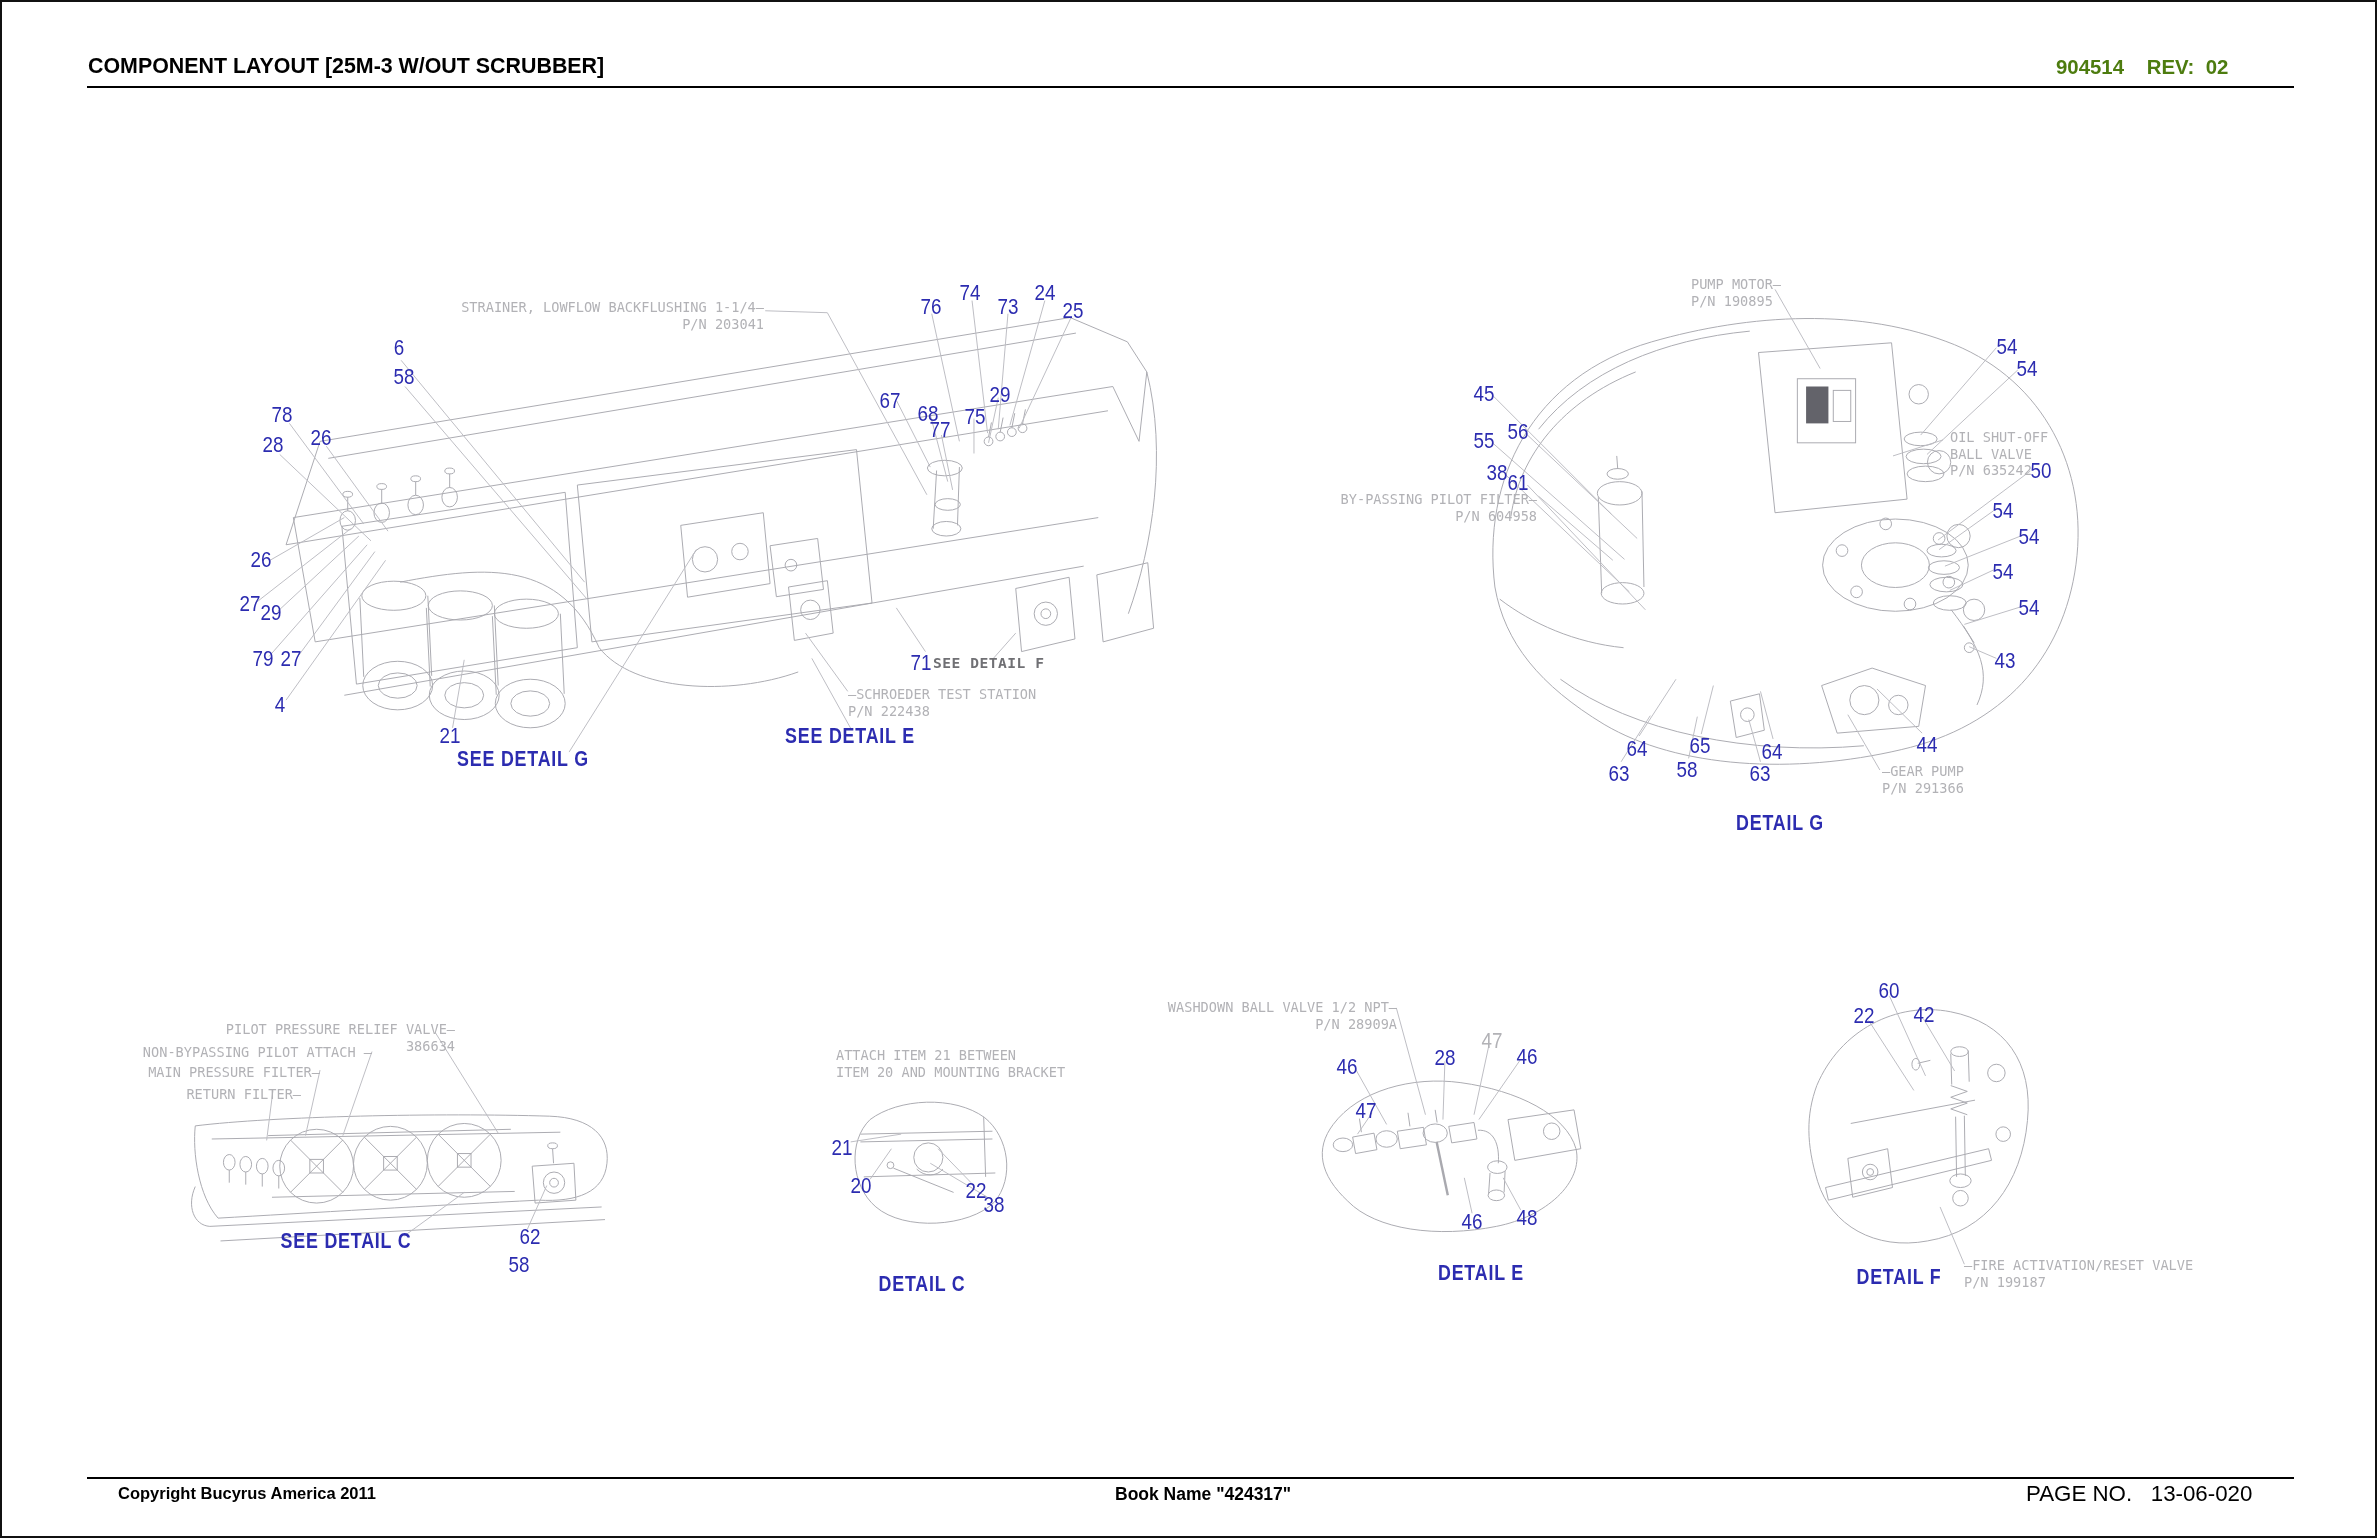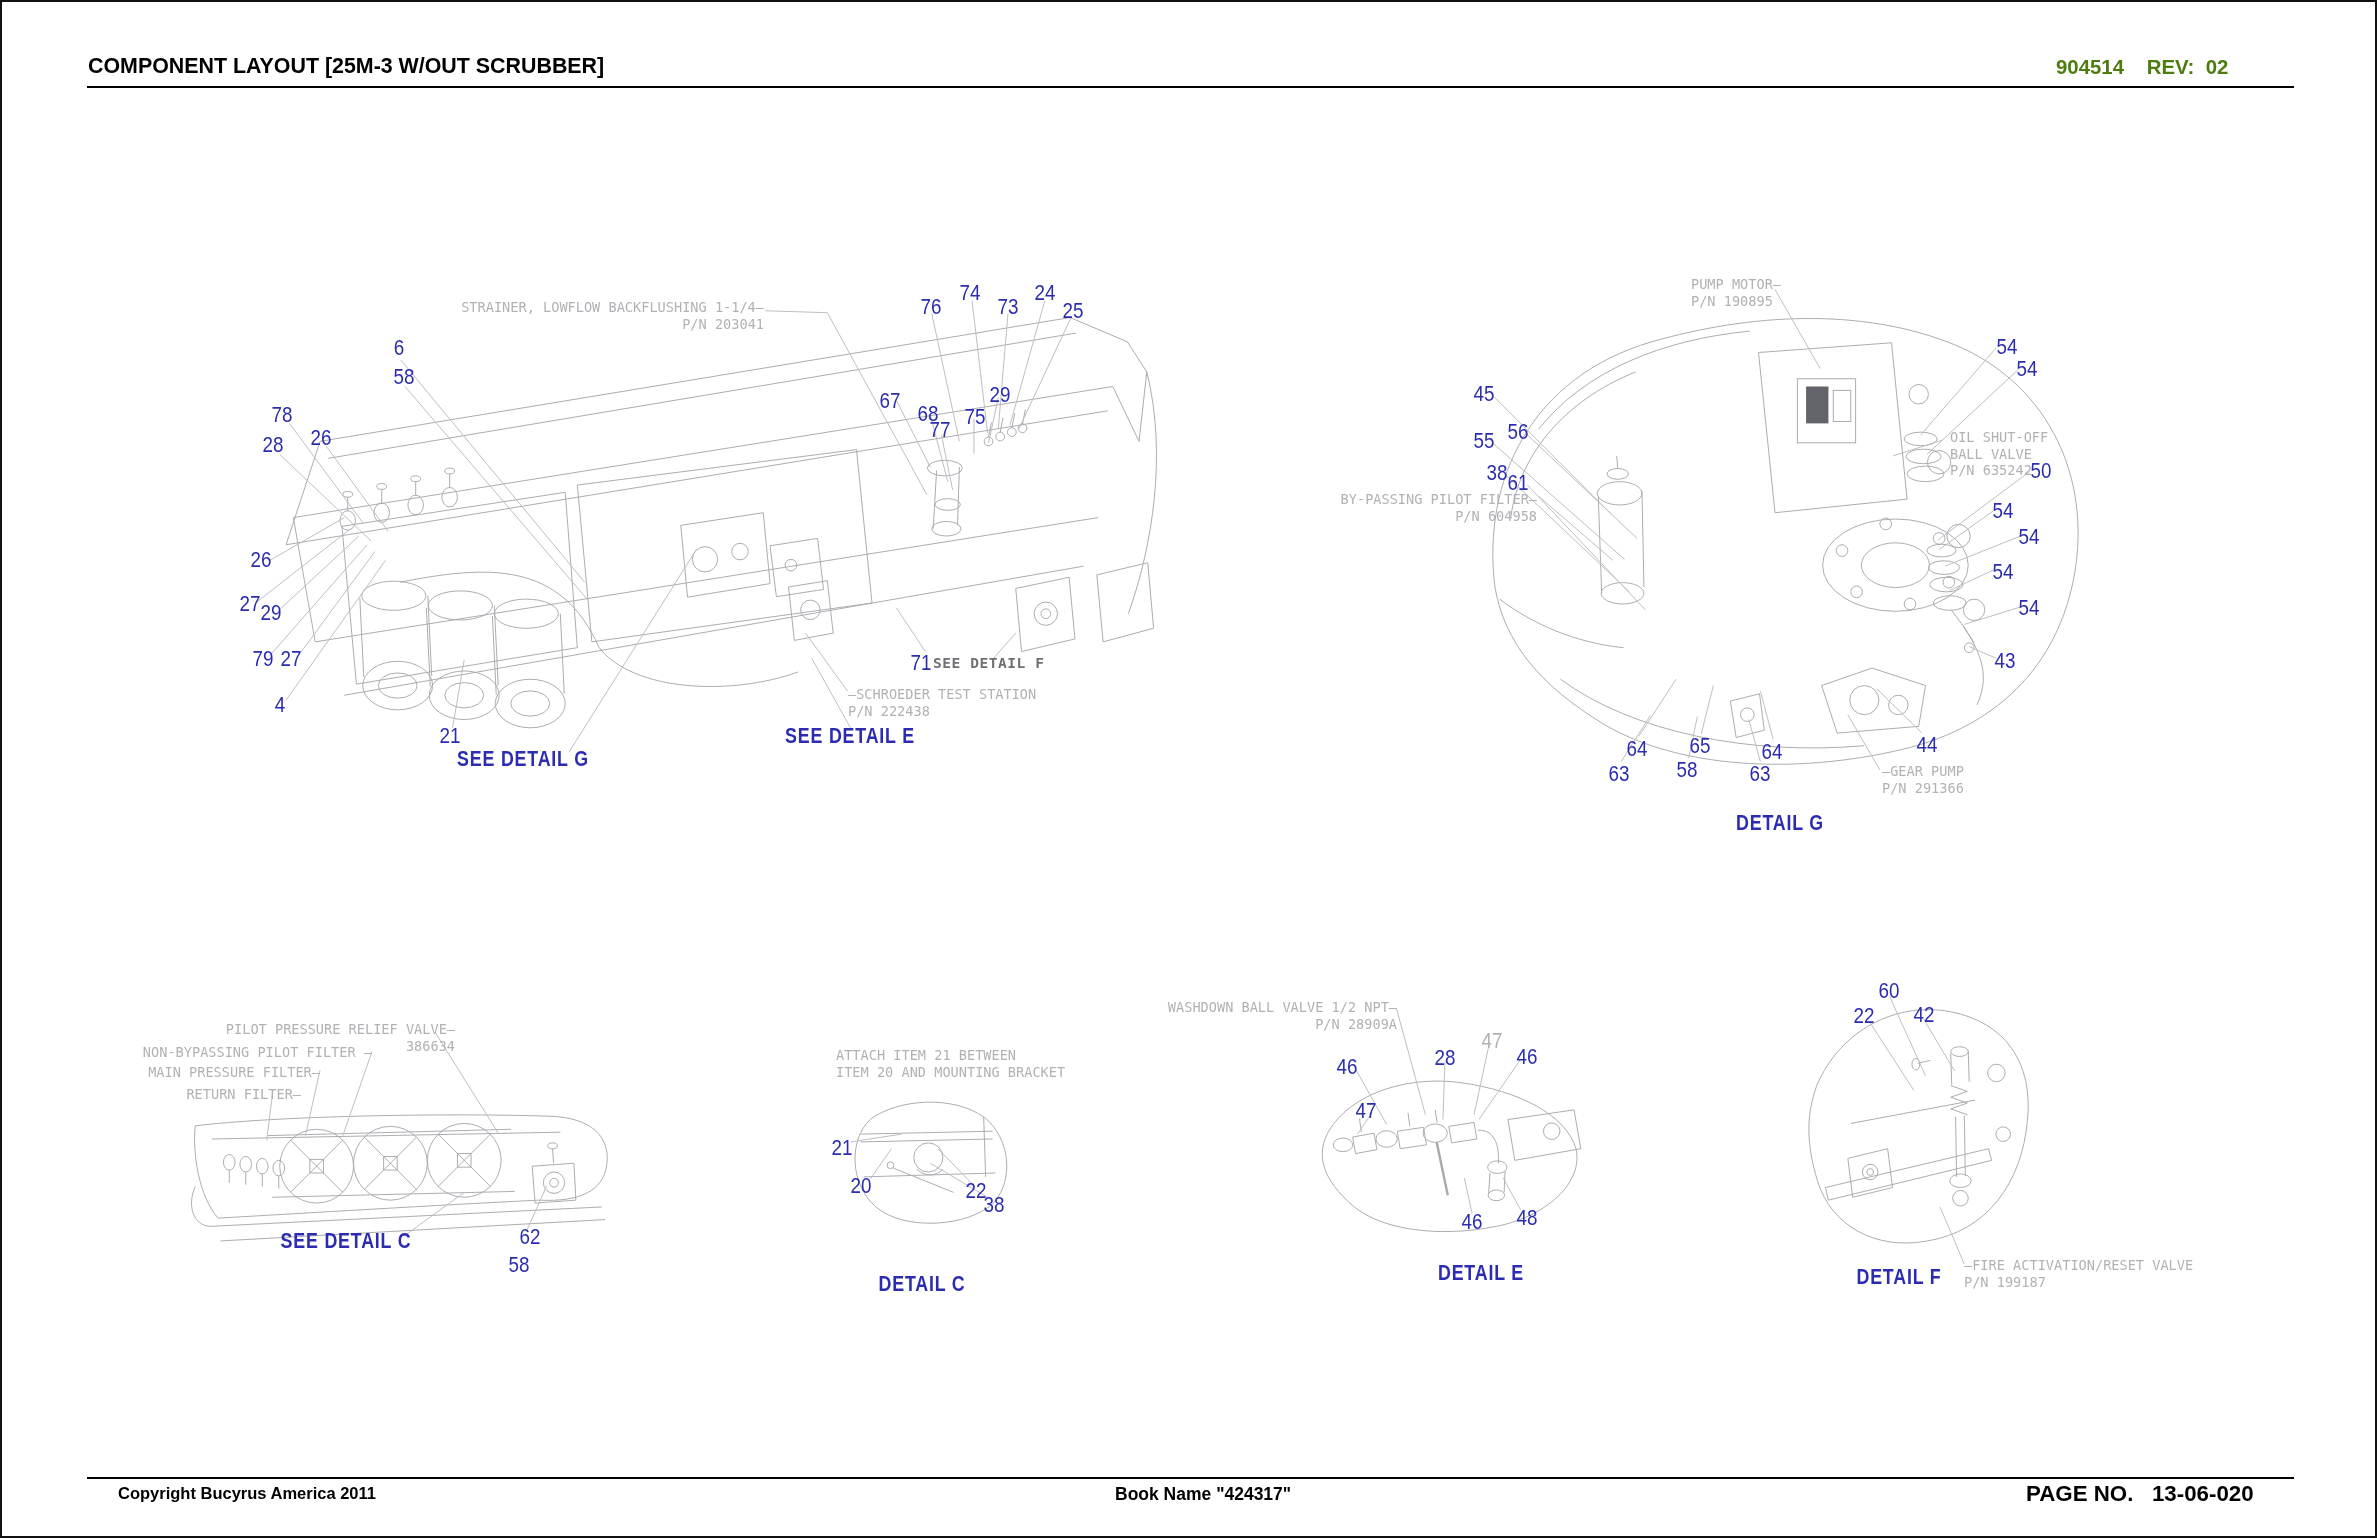--- a/index.html
+++ b/index.html
@@ -4,21 +4,21 @@
 <style>
   html,body{margin:0;padding:0;background:#fff;}
   .page{position:relative;width:2377px;height:1538px;background:#ffffff;
         border:2.9px solid #111;box-sizing:border-box;overflow:hidden;
         font-family:"Liberation Sans",sans-serif;}
   .hrule{position:absolute;height:2.4px;background:#000;}
   .hdr-title{position:absolute;left:86px;top:52px;font-size:21.4px;font-weight:bold;color:#000;letter-spacing:0;}
   .hdr-doc{position:absolute;left:2054px;top:54px;font-size:20.4px;font-weight:bold;color:#4d7c0f;}
   .ftr-copy{position:absolute;left:116px;top:1482px;font-size:16.5px;font-weight:bold;color:#000;}
   .ftr-book{position:absolute;left:1113px;top:1482px;font-size:17.5px;font-weight:bold;color:#000;}
-  .ftr-page{position:absolute;left:2024px;top:1479px;font-size:22.3px;font-weight:bold;color:#000;}
+  .ftr-page{position:absolute;left:2024px;top:1479px;font-size:22.3px;font-weight:normal;color:#000;}
   .callout{position:absolute;transform:translate(-50%,-50%) scaleX(.88);
            color:var(--blue,#2c2cb0);font-size:21.4px;font-weight:normal;white-space:nowrap;}
   .callout.gray{color:var(--gray,#b2b2b6);}
   .detail-title,.see-link{position:absolute;transform:translate(-50%,-50%) scaleX(.8);
            color:var(--blue,#2c2cb0);font-size:22.3px;font-weight:bold;white-space:nowrap;letter-spacing:1px;}
   .annotation{position:absolute;color:var(--gray,#b2b2b6);
            font-family:"DejaVu Sans Mono",monospace;font-size:13.6px;line-height:16.5px;
            white-space:pre;letter-spacing:0;}
   .annotation.right{transform:translateX(-100%);text-align:right;}
   .annotation.dark{color:#707074;font-size:14.6px;font-weight:bold;letter-spacing:0.5px;}
@@ -388,21 +388,21 @@
 P/N 635242</div>
       <div class="annotation right" style="left: 1535px; top: 489px;">BY-PASSING PILOT FILTER—
 P/N 604958</div>
       <div class="annotation" style="left: 1880px; top: 761px;">—GEAR PUMP
 P/N 291366</div>
       <div class="callout" style="left: 528px; top: 1235px;">62</div>
       <div class="callout" style="left: 517px; top: 1263px;">58</div>
       <div class="see-link" style="left: 344px; top: 1239px;">SEE DETAIL C</div>
       <div class="annotation right" style="left: 433px; top: 1019px; margin-left: 20px;">PILOT PRESSURE RELIEF VALVE—
 386634</div>
-      <div class="annotation right" style="left: 370px; top: 1042px;">NON-BYPASSING PILOT FILTER —</div>
+      <div class="annotation right" style="left: 370px; top: 1042px;">NON-BYPASSING PILOT ATTACH —</div>
       <div class="annotation right" style="left: 318px; top: 1062px; text-align: center;">MAIN PRESSURE FILTER—</div>
       <div class="annotation right" style="left: 271px; top: 1084px; margin-left: 28px;">RETURN FILTER—</div>
       <div class="callout" style="left: 840px; top: 1146px;">21</div>
       <div class="callout" style="left: 859px; top: 1184px;">20</div>
       <div class="callout" style="left: 974px; top: 1189px;">22</div>
       <div class="callout" style="left: 992px; top: 1203px;">38</div>
       <div class="detail-title" style="left: 920px; top: 1282px;">DETAIL C</div>
       <div class="annotation" style="left: 834px; top: 1045px;">ATTACH ITEM 21 BETWEEN
 ITEM 20 AND MOUNTING BRACKET</div>
       <div class="callout" style="left: 1345px; top: 1065px;">46</div>

